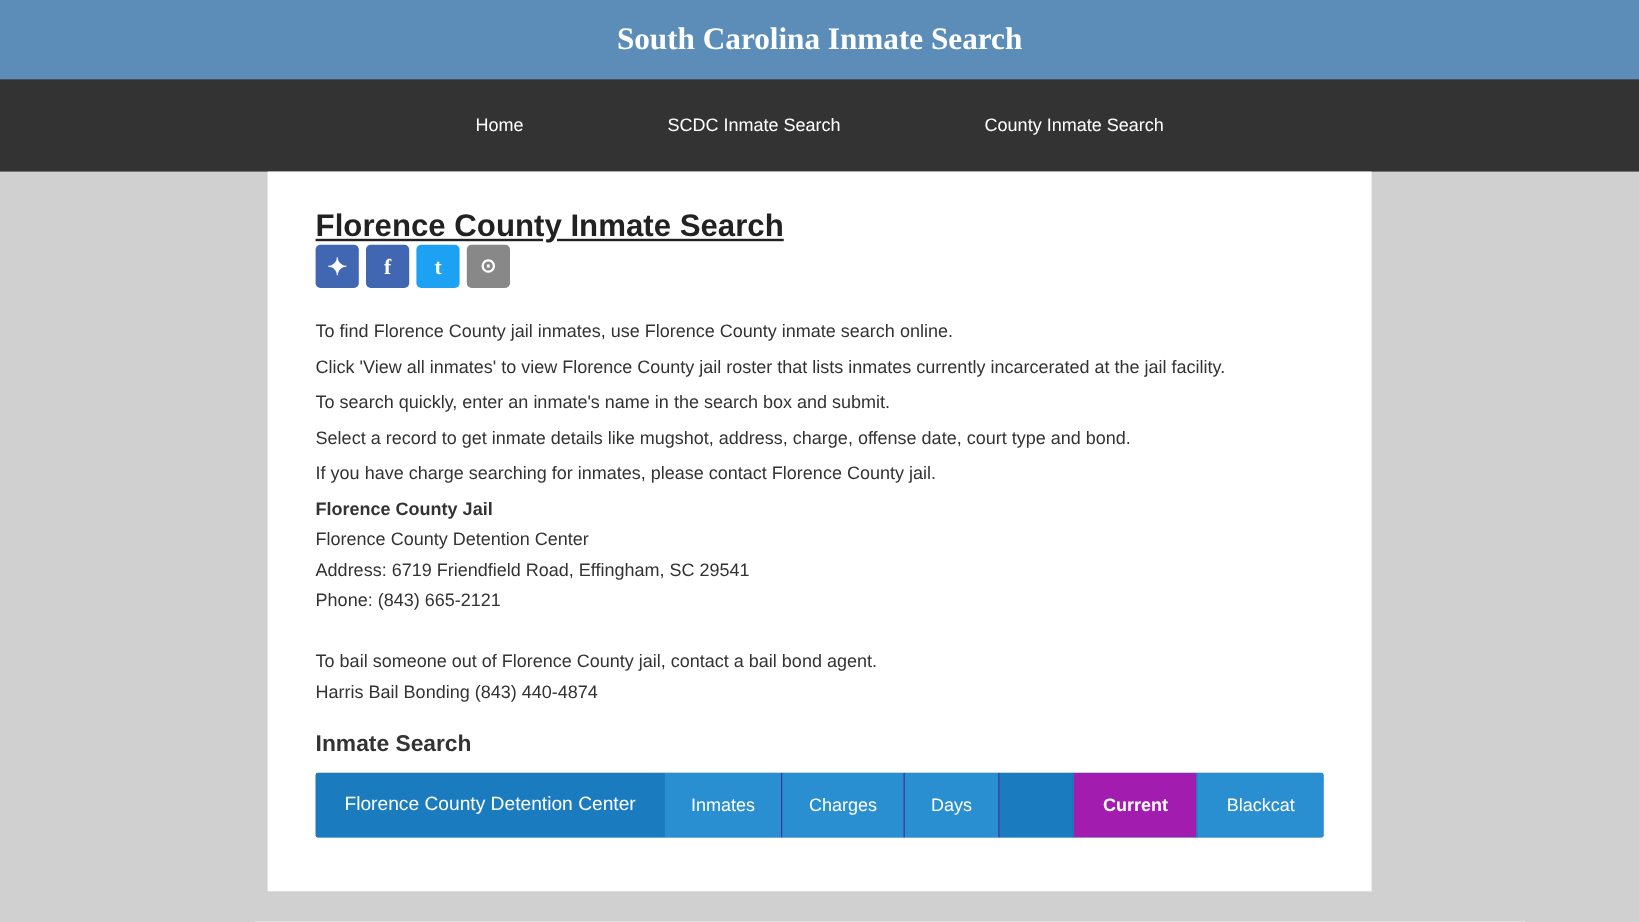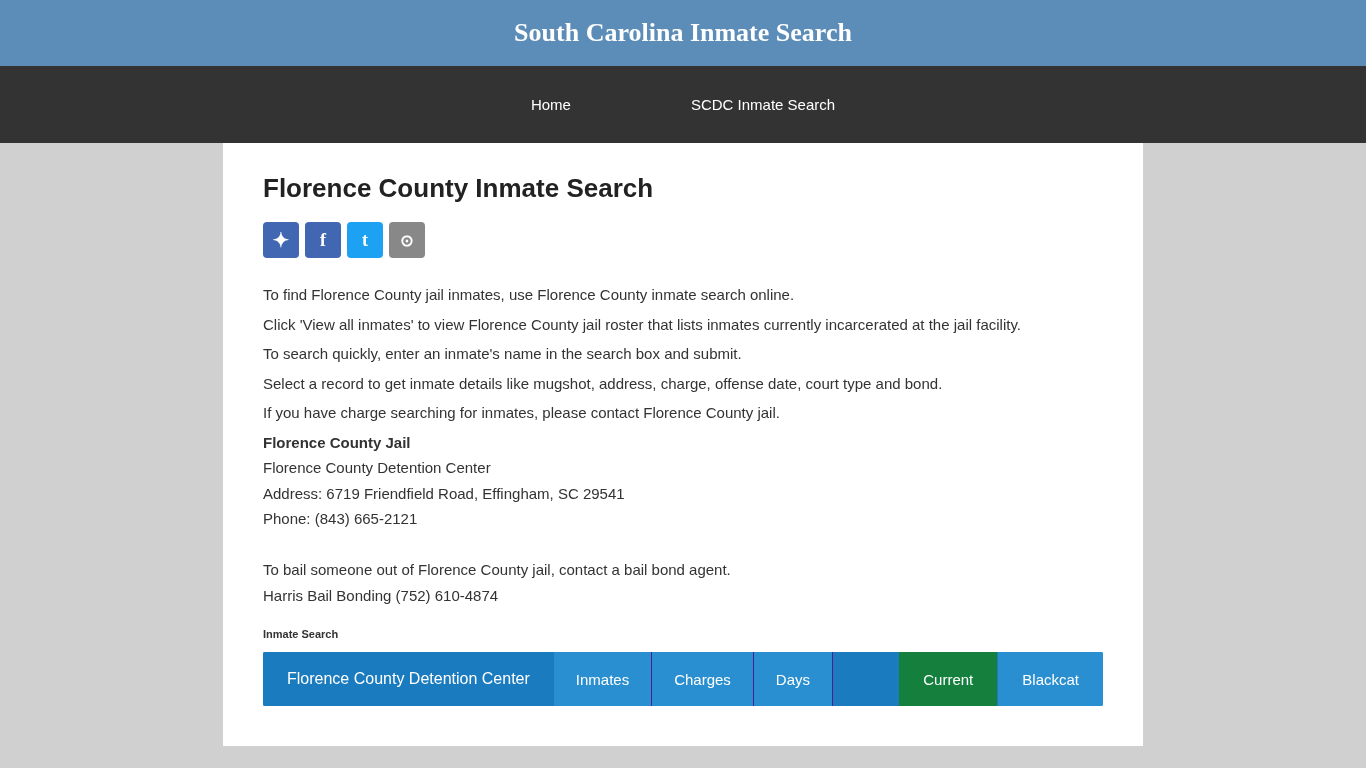--- a/index.html
+++ b/index.html
@@ -45,22 +45,22 @@
       margin: 0 auto;
       background: #fff;
       min-height: 600px;
       padding: 30px 40px 40px 40px;
     }
 
     .page-title {
       font-size: 26px;
       font-weight: bold;
       color: #222;
-      margin-bottom: 18px;
-      font-family: Arial, sans-serif;
+      font-family: Arial, sans-serif;
+      text-decoration: underline;
     }
 
     
     .social-icons {
       display: flex;
       gap: 6px;
       margin-bottom: 24px;
     }
     .social-icon {
       width: 36px;
@@ -95,21 +95,21 @@
       font-family: Arial, sans-serif;
       font-size: 15px;
       line-height: 1.7;
     }
     .jail-info .bold {
       font-weight: bold;
     }
 
     .inmate-search-label {
       font-weight: bold;
-      font-size: 11px;
+      font-size: 19px;
       font-family: Arial, sans-serif;
       margin-bottom: 12px;
     }
 
     
     .inmate-search-bar {
       display: flex;
       align-items: stretch;
       background-color: #1a7bbf;
       border-radius: 2px;
@@ -151,33 +151,35 @@
       color: #fff;
       font-family: Arial, sans-serif;
       font-size: 15px;
       padding: 18px 24px;
       cursor: pointer;
       border-left: 1px solid #1a7bbf;
       display: flex;
       align-items: center;
     }
     .isb-status-tab.active {
-      background-color: #15803d;
+      background-color: #a21caf;
+      font-weight: bold;
     }
   </style>
 </head>
 <body>
 
 <header class="site-header">
   <h1>South Carolina Inmate Search</h1>
 </header>
 
 <nav class="main-nav">
   <a href="#">Home</a>
   <a href="#">SCDC Inmate Search</a>
+  <a href="#">County Inmate Search</a>
 </nav>
 
 <div class="content-wrapper">
 
   <h2 class="page-title">Florence County Inmate Search</h2>
 
   <div class="social-icons">
     <div class="social-icon icon-share" title="Share">✦</div>
     <div class="social-icon icon-facebook" title="Facebook">f</div>
     <div class="social-icon icon-twitter" title="Twitter">t</div>
@@ -192,21 +194,21 @@
     <p>If you have charge searching for inmates, please contact Florence County jail.</p>
   </div>
 
   <div class="jail-info">
     <p class="bold">Florence County Jail</p>
     <p>Florence County Detention Center</p>
     <p>Address: 6719 Friendfield Road, Effingham, SC 29541</p>
     <p>Phone: (843) 665-2121</p>
     <br>
     <p>To bail someone out of Florence County jail, contact a bail bond agent.</p>
-    <p>Harris Bail Bonding (752) 610-4874</p>
+    <p>Harris Bail Bonding (843) 440-4874</p>
   </div>
 
   <div class="inmate-search-label">Inmate Search</div>
 
   <div class="inmate-search-bar">
     <div class="isb-facility">Florence County Detention Center</div>
     <div class="isb-tabs">
       <div class="isb-tab">Inmates</div>
       <div class="isb-tab">Charges</div>
       <div class="isb-tab">Days</div>

